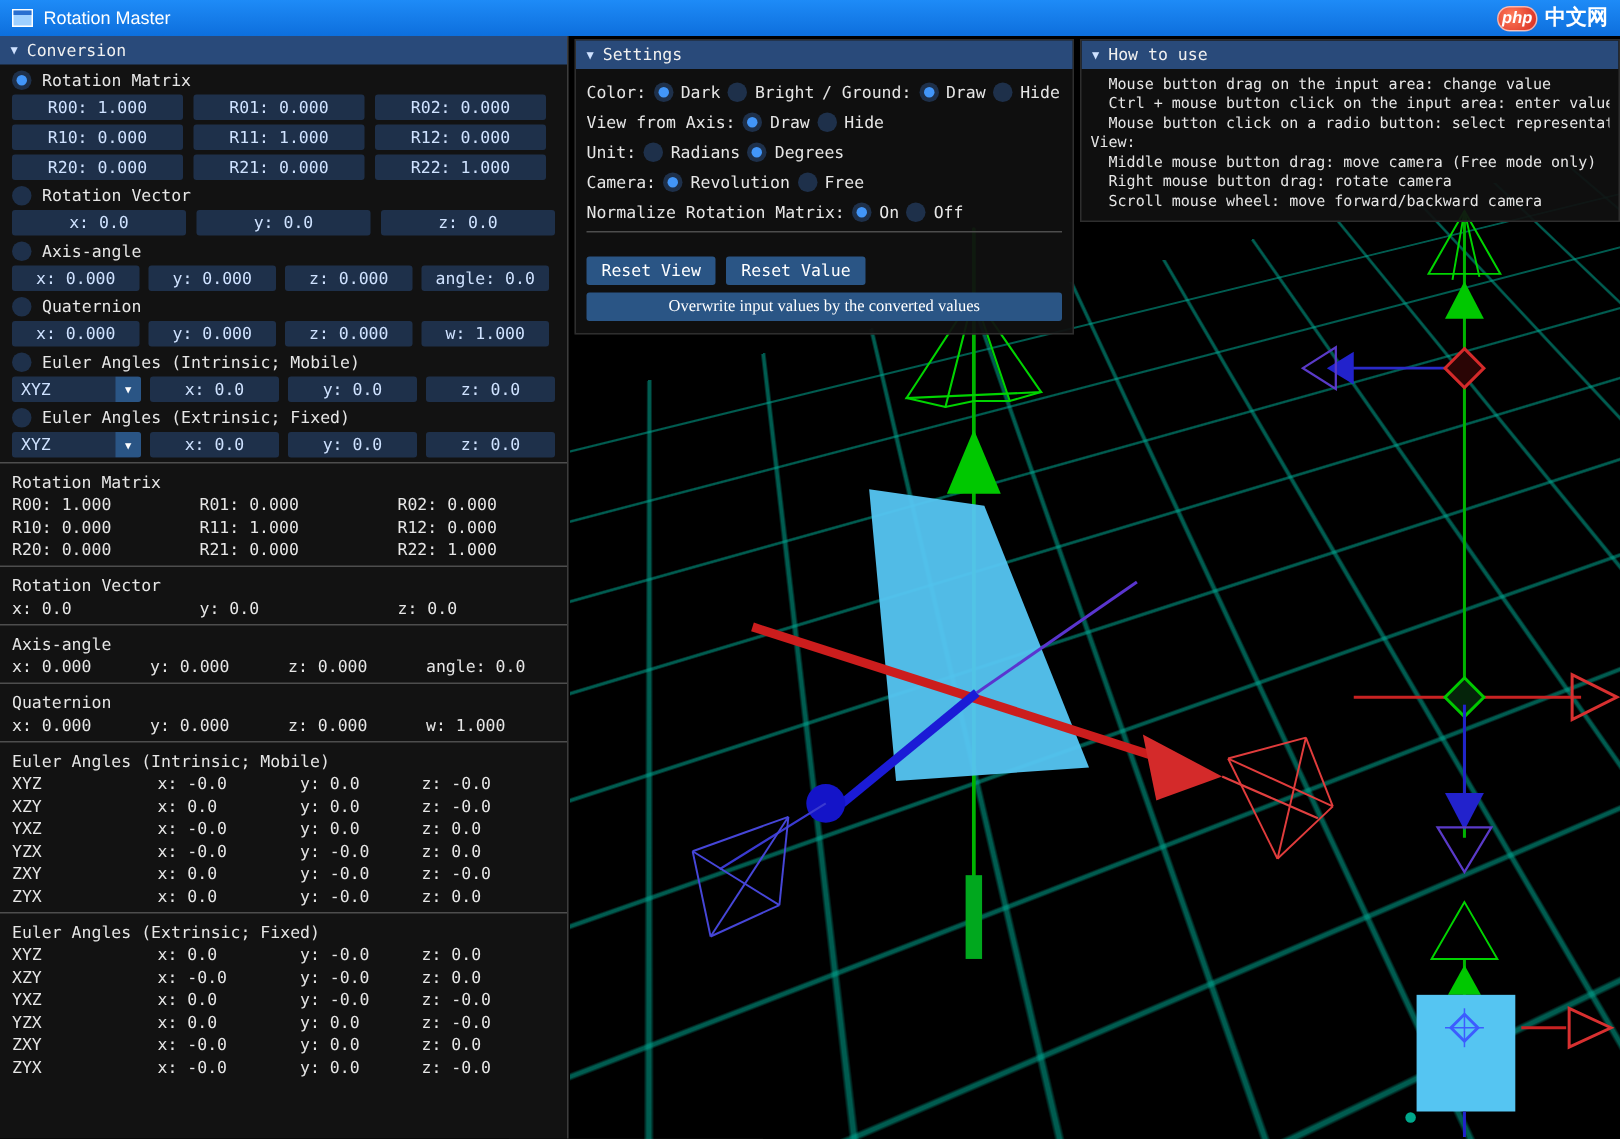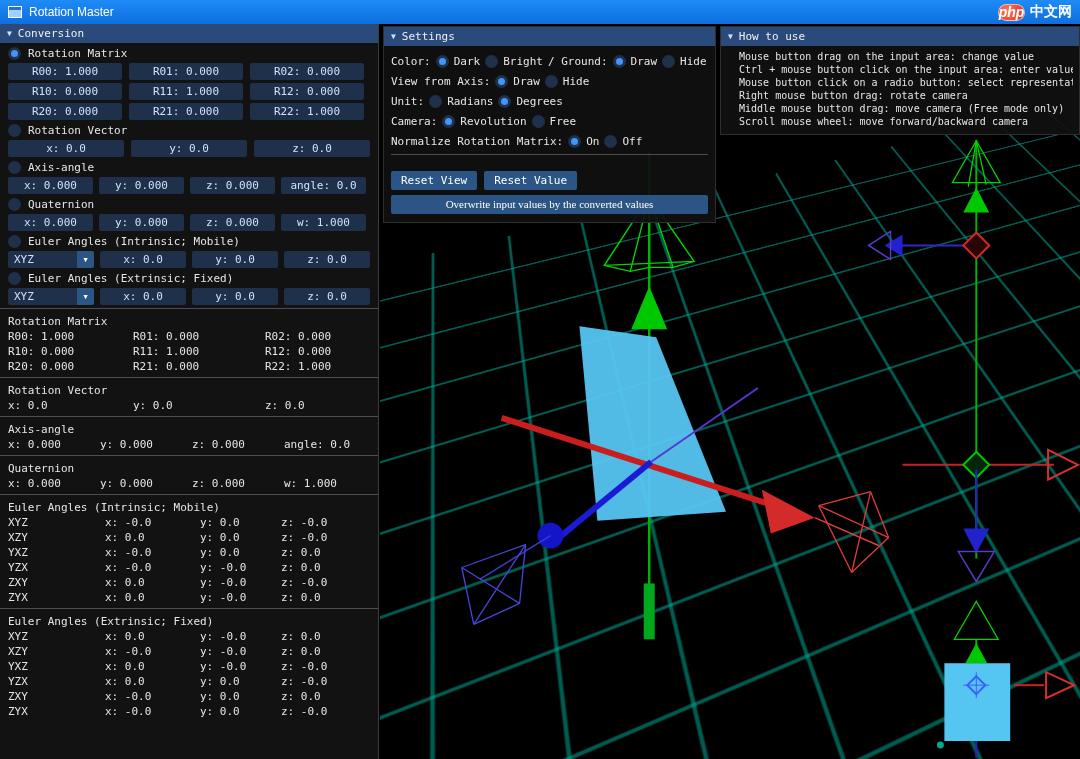--- a/index.html
+++ b/index.html
@@ -17,21 +17,21 @@
     font-family:"Liberation Sans", sans-serif; font-size:12px; color:#fff;
   }
   .app-icon { width:14px; height:12px; border:1px solid #fff; background:#9fd0ff; position:relative; }
   .app-icon::before { content:""; position:absolute; left:0; top:0; right:0; height:3px; background:#2a6fd0; }
   .tb-right { margin-left:auto; display:flex; align-items:center; gap:5px; }
   .php-badge {
     width:27px; height:17px; border-radius:9px;
     background:radial-gradient(circle at 35% 35%, #ff7a59, #d62b1f);
     border:1px solid rgba(255,255,255,.6);
     display:flex; align-items:center; justify-content:center;
-    font-style:italic; font-weight:bold; font-size:14px; color:#fff;
+    font-style:italic; font-weight:bold; font-size:11px; color:#fff;
   }
   .cn-text { font-weight:bold; font-size:14px; }
   
   .panel-header {
     height:19px; background:#294a7a; display:flex; align-items:center;
     gap:6px; padding:0 7px; color:#f0f0f0;
   }
   .tri { font-size:8px; color:#cfe2ff; }
   .radio {
     width:13px; height:13px; border-radius:50%; background:#1e304a;
@@ -479,19 +479,20 @@
 
   <div class="howto-panel">
     <div class="panel-header">
       <span class="tri">▼</span>
       <span>How to use</span>
     </div>
     <div class="howto-body">
         <div class="howto-line">  Mouse button drag on the input area: change value</div>
         <div class="howto-line">  Ctrl + mouse button click on the input area: enter value</div>
         <div class="howto-line">  Mouse button click on a radio button: select representation</div>
+        <div class="howto-line">View:</div>
+        <div class="howto-line">  Middle mouse button drag: move camera (Free mode only)</div>
         <div class="howto-line">  Right mouse button drag: rotate camera</div>
-        <div class="howto-line">  Middle mouse button drag: move camera (Free mode only)</div>
         <div class="howto-line">  Scroll mouse wheel: move forward/backward camera</div>
       </div>
   </div>
 
 </div>
 
 </body></html>

